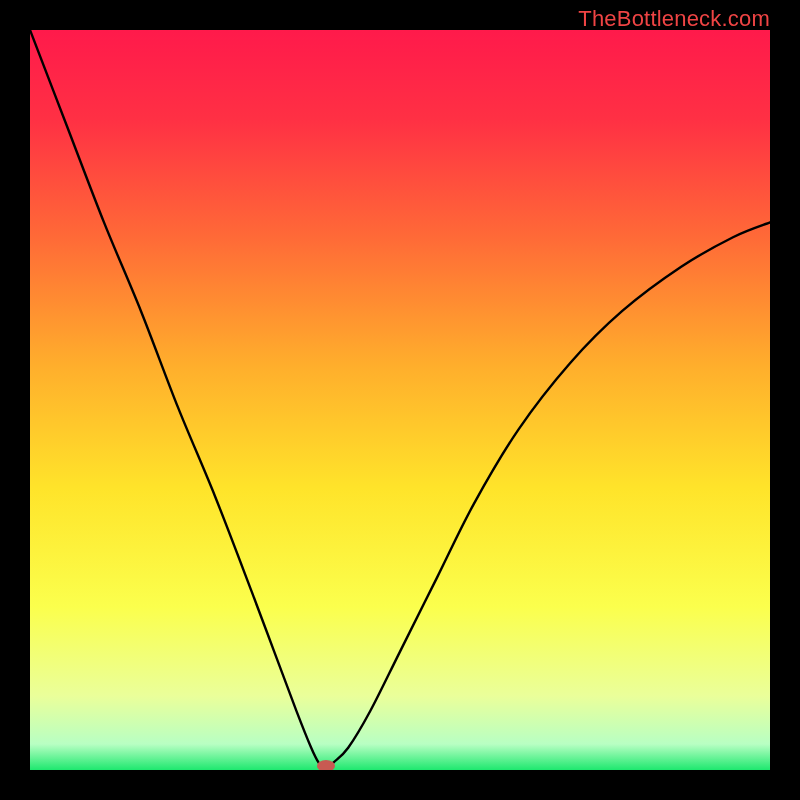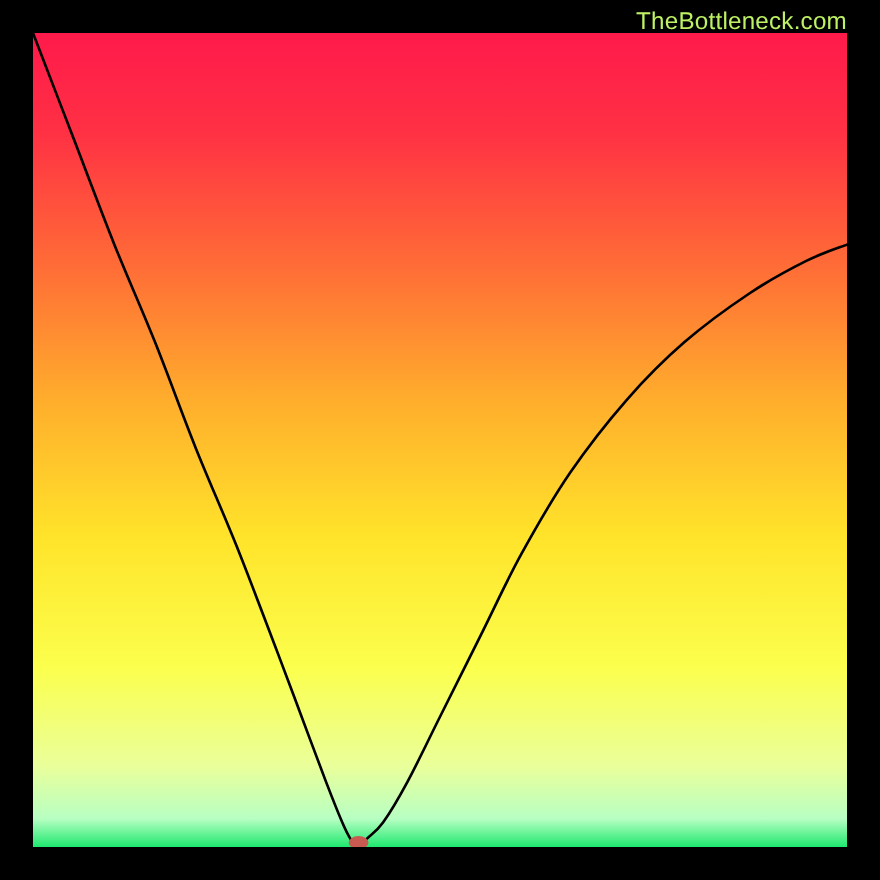--- a/index.html
+++ b/index.html
@@ -24,21 +24,21 @@
     top: 30px;
     left: 30px;
     width: 740px;
     height: 740px;
     overflow: hidden;
   }
   .watermark {
     position: absolute;
     top: 6px;
     right: 30px;
-    color: #bef264;
+    color: #ef4444;
     font-size: 22px;
     font-weight: 400;
     letter-spacing: 0.2px;
   }
 </style>
 </head>
 <body>
 
 <div class="frame">
   <div class="watermark">TheBottleneck.com</div>

